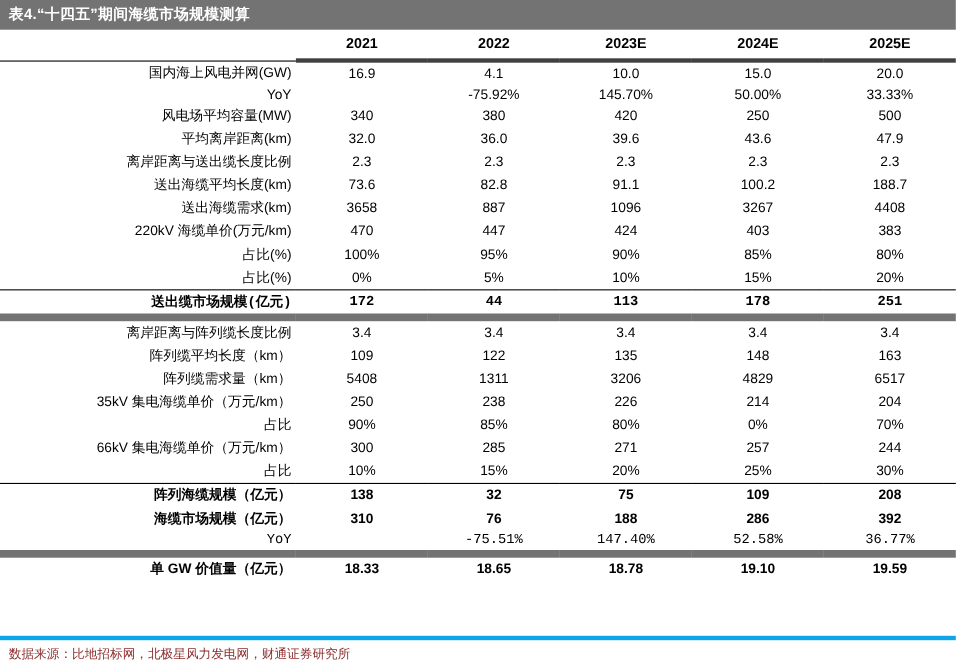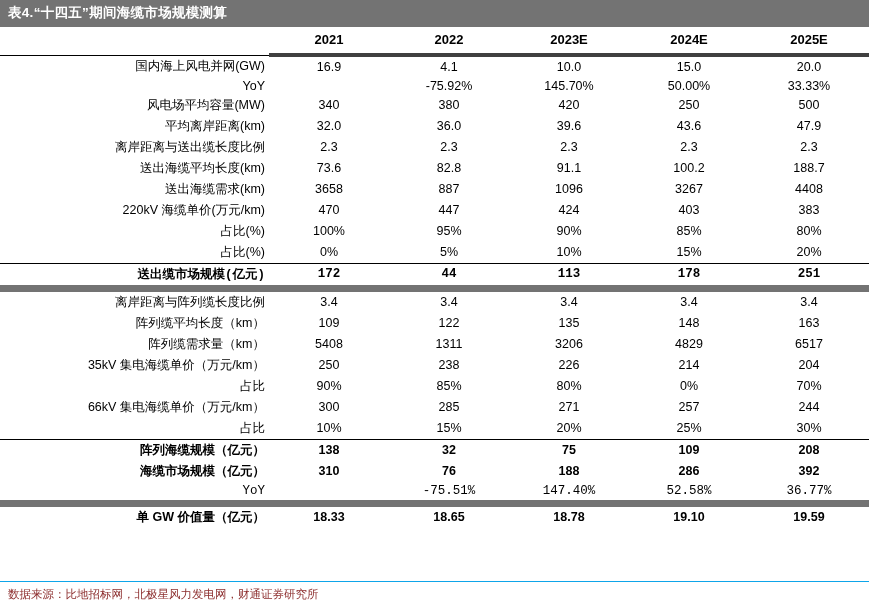--- a/index.html
+++ b/index.html
@@ -71,21 +71,21 @@
   }
   .source {
     position: absolute;
     left: 0;
     bottom: 0;
     width: 869px;
     color: #8c2d2d;
     font-size: 11.5px;
     padding: 5px 8px 6px 8px;
     box-sizing: border-box;
-    border-top: 1px solid #0ea5e9;
+    border-top: 4px solid #0ea5e9;
   }
 </style>
 </head>
 <body>
 
 <div class="doc">
 
   <div class="title-bar">表4.“十四五”期间海缆市场规模测算</div>
 
   <table class="maintable">

